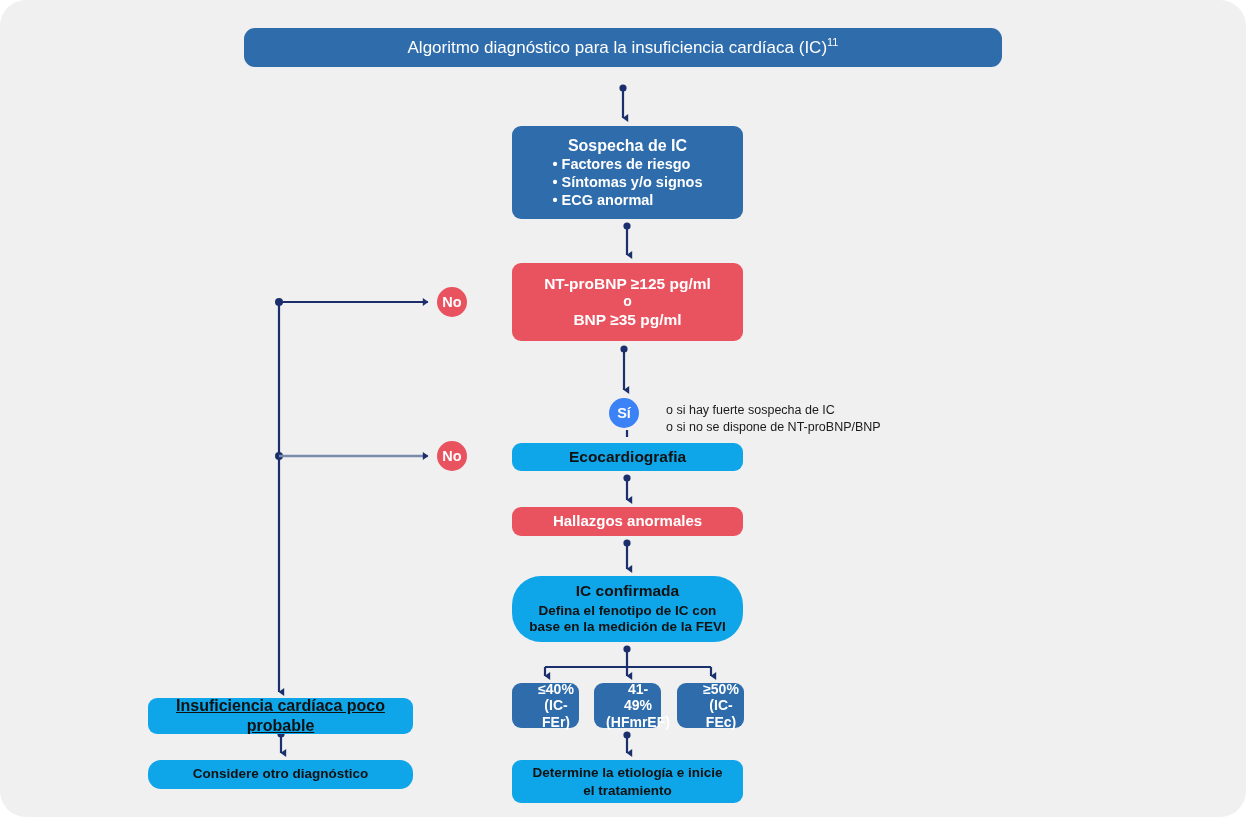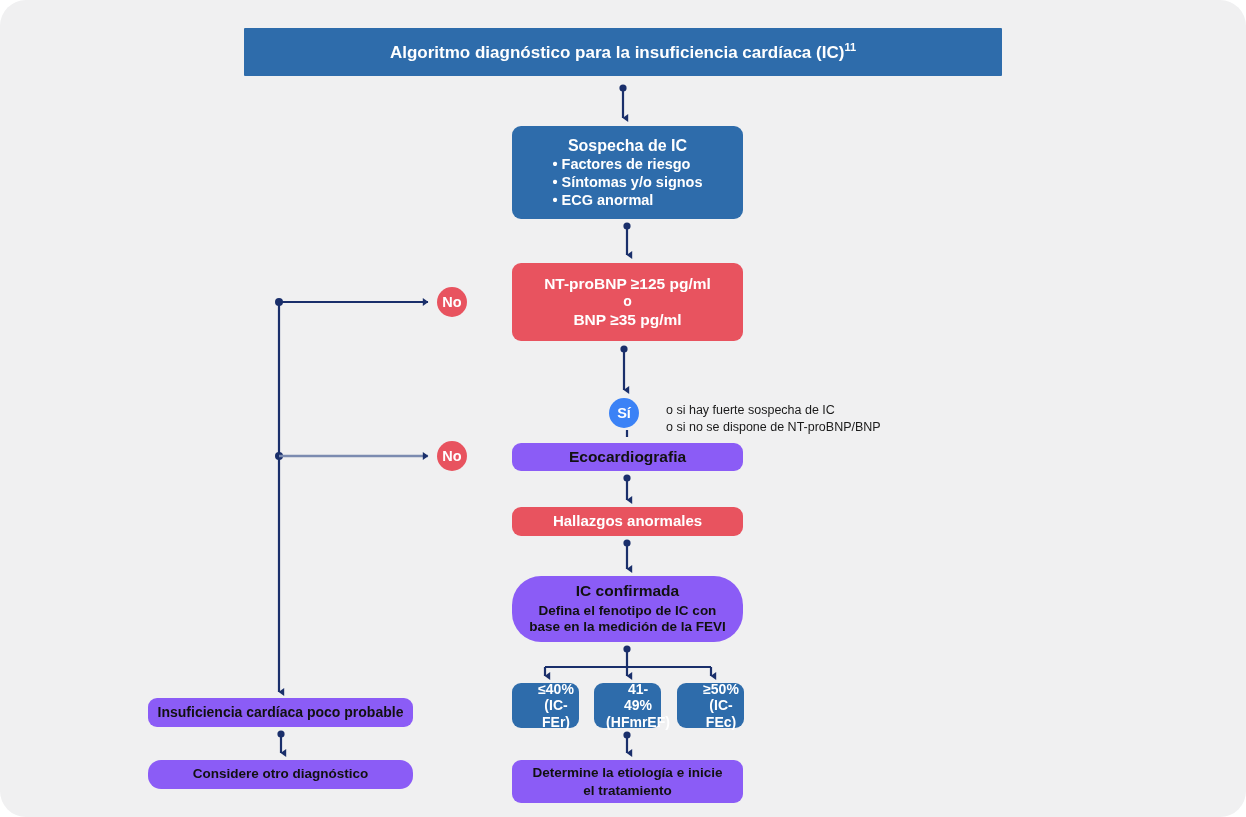--- a/index.html
+++ b/index.html
@@ -25,26 +25,26 @@
     display: flex;
     flex-direction: column;
     align-items: center;
     justify-content: center;
     text-align: center;
     border-radius: 9px;
     line-height: 1.22;
   }
   .box.blue   { background: #2e6cab; color: #ffffff; }
   .box.red    { background: #e8535f; color: #ffffff; }
-  .box.gray   { background: #8b5cf6; color: #111111; }
+  .box.gray   { background: #0ea5e9; color: #111111; }
 
   .title-box {
-    left: 244px; top: 28px; width: 758px; height: 48px;
-    border-radius: 1px;
-    font-size: 17px; font-weight: bold;
+    left: 244px; top: 28px; width: 758px; height: 39px;
+    border-radius: 11px;
+    font-size: 17px; font-weight: normal;
   }
   .title-box sup { font-size: 11px; vertical-align: super; }
 
   .suspect-box {
     left: 512px; top: 126px; width: 231px; height: 93px;
     border-radius: 9px;
     align-items: center;
   }
   .suspect-title {
     font-size: 16px; font-weight: bold; margin-bottom: 1px;
@@ -85,22 +85,22 @@
   .ef-1 { left: 512px; }
   .ef-2 { left: 594px; }
   .ef-3 { left: 677px; }
 
   .etio-box {
     left: 512px; top: 760px; width: 231px; height: 43px;
     font-size: 13.5px; font-weight: bold; line-height: 1.3;
   }
 
   .unlikely-box {
-    left: 148px; top: 698px; width: 265px; height: 29px;
-    font-size: 14px; font-weight: bold;
+    left: 148px; top: 698px; width: 265px; height: 36px;
+    font-size: 16px; font-weight: bold; text-decoration: underline;
   }
   .other-box {
     left: 148px; top: 760px; width: 265px; height: 29px;
     font-size: 13.5px; font-weight: bold; border-radius: 13px;
   }
 
   .circle {
     position: absolute;
     width: 30px; height: 30px;
     border-radius: 50%;

